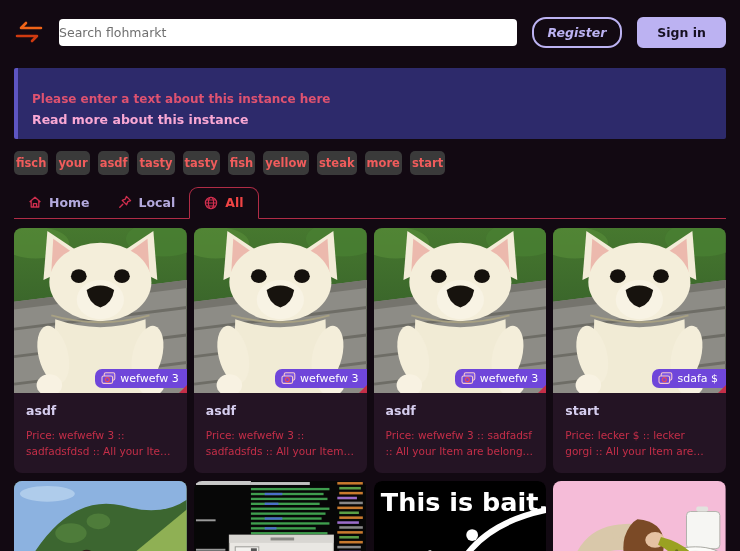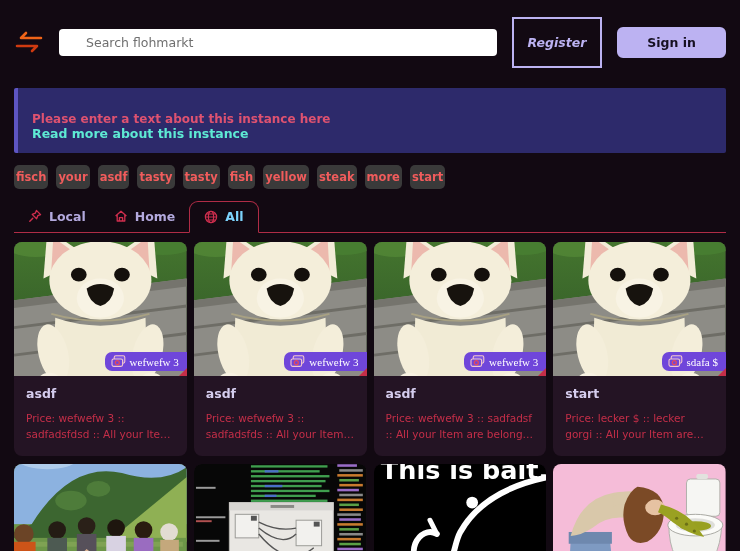--- a/index.html
+++ b/index.html
@@ -7,66 +7,66 @@
   body {
     background:#120912;
     font-family:"DejaVu Sans", sans-serif;
     color:#d5cdee;
   }
   
   .header { display:flex; align-items:center; gap:15px; padding:17px 14px 13px; }
   .logo-svg { width:30px; height:24px; flex:0 0 auto; cursor:pointer; }
   .search-input {
     flex:1; height:27px; border:none; border-radius:4px;
-    padding:0 27px; font-size:12.5px; font-family:"DejaVu Sans",sans-serif;
+    padding:0 0; font-size:12.5px; font-family:"DejaVu Sans",sans-serif;
     background:#ffffff; color:#222;
   }
   .search-input::placeholder { color:#6f6f6f; }
   .btn-register {
     background:transparent; border:2px solid #bcb2f2; color:#bcb2f2;
     font-style:italic; font-weight:bold; font-size:12.5px;
-    padding:16px 14px; border-radius:0; cursor:pointer;
+    padding:6px 14px; border-radius:14px; cursor:pointer;
     font-family:"DejaVu Sans",sans-serif;
   }
   .btn-signin {
     background:#bcb2f2; border:2px solid #bcb2f2; color:#161021;
-    font-weight:bold; font-size:12.5px; padding:6px 28px; border-radius:6px;
+    font-weight:bold; font-size:12.5px; padding:6px 18px; border-radius:6px;
     cursor:pointer; font-family:"DejaVu Sans",sans-serif;
   }
   
   .banner {
     margin:7px 14px 0; background:#2d2a6b; border-left:4px solid #5d55c2;
     padding:24px 14px 12px; border-radius:2px;
   }
   .banner-line1 { color:#de5270; font-size:12px; font-weight:600; }
-  .banner-line2 { color:#5eead4; font-size:12.5px; font-weight:bold; margin-top:0; cursor:pointer; }
+  .banner-line2 { color:#f9a8d4; font-size:12.5px; font-weight:bold; margin-top:6px; cursor:pointer; }
   
   .tags { display:flex; gap:8px; margin:12px 14px 0; }
   .tag {
     background:#3a3a3a; color:#f05c5c; font-weight:bold; font-size:11.5px;
     padding:5px 2px; border-radius:5px; cursor:pointer; white-space:nowrap;
   }
   
   .tabs { display:flex; margin:12px 14px 0; border-bottom:1px solid #b02c46; }
   .tab {
     display:flex; align-items:center; gap:7px; padding:7px 14px 8px;
     font-size:12.5px; font-weight:600; color:#b3a9dd; cursor:pointer;
   }
   .tab.active {
     border:1px solid #b02c46; border-bottom:1px solid #120912;
-    border-radius:9px 9px 0 0; margin-bottom:-1px; color:#7dd3fc;
+    border-radius:9px 9px 0 0; margin-bottom:-1px; color:#ef4444;
     background:#120912;
     justify-content:center;
   }
   .tab-icon { width:14px; height:14px; flex:0 0 auto; }
   
   .grid { display:grid; grid-template-columns:repeat(4,1fr); gap:7px; margin:9px 14px 0; }
   .grid.row2 { margin-top:8px; }
   .card { background:#241424; border-radius:8px; overflow:hidden; cursor:pointer; }
-  .thumb { position:relative; height:134px;font-family:Liberation Serif, serif; }
+  .thumb { position:relative; height:165px; }
   .thumb svg.img { width:100%; height:100%; display:block; }
   .badge {
     position:absolute; right:0; bottom:5px; background:#6f46da; color:#ffffff;
     font-size:11px; font-weight:500; padding:3px 8px 3px 6px;
     border-radius:7px 0 0 7px; display:flex; align-items:center; gap:4px;
   }
   .badge svg { width:15px; height:13px; }
   .corner-flag {
     position:absolute; right:0; bottom:0; width:0; height:0;
     border-left:8px solid transparent; border-bottom:8px solid #c42e48;
@@ -264,30 +264,30 @@
   <span class="tag">fish</span>
   <span class="tag">yellow</span>
   <span class="tag">steak</span>
   <span class="tag">more</span>
   <span class="tag">start</span>
 </div>
 
 <div class="tabs">
   <div class="tab">
     <svg class="tab-icon" viewBox="0 0 14 14">
+      <path d="M1.6 7 L7 2.2 L12.4 7 M3.2 6 V12 H10.8 V6 M5.4 12 V8.6 H8.6 V12" stroke="#d02e4e" stroke-width="1.3" fill="none" stroke-linejoin="round"></path>
+    </svg>
+    <span>Home</span>
+  </div>
+  <div class="tab">
+    <svg class="tab-icon" viewBox="0 0 14 14">
       <path d="M8.4 1.4 L12.6 5.6 L9.8 6.7 L8.6 9.8 L4.2 5.4 L7.3 4.2 Z" fill="none" stroke="#d02e4e" stroke-width="1.3" stroke-linejoin="round"></path>
       <path d="M4.8 9.2 L1.8 12.2" stroke="#d02e4e" stroke-width="1.4" stroke-linecap="round"></path>
     </svg>
     <span>Local</span>
-  </div>
-  <div class="tab">
-    <svg class="tab-icon" viewBox="0 0 14 14">
-      <path d="M1.6 7 L7 2.2 L12.4 7 M3.2 6 V12 H10.8 V6 M5.4 12 V8.6 H8.6 V12" stroke="#d02e4e" stroke-width="1.3" fill="none" stroke-linejoin="round"></path>
-    </svg>
-    <span>Home</span>
   </div>
   <div class="tab active">
     <svg class="tab-icon" viewBox="0 0 14 14">
       <g stroke="#d02e4e" stroke-width="1.2" fill="none">
         <circle cx="7" cy="7" r="5.6"></circle>
         <ellipse cx="7" cy="7" rx="2.6" ry="5.6"></ellipse>
         <path d="M1.4 7 H12.6 M2.3 4 H11.7 M2.3 10 H11.7"></path>
       </g>
     </svg>
     <span>All</span>

